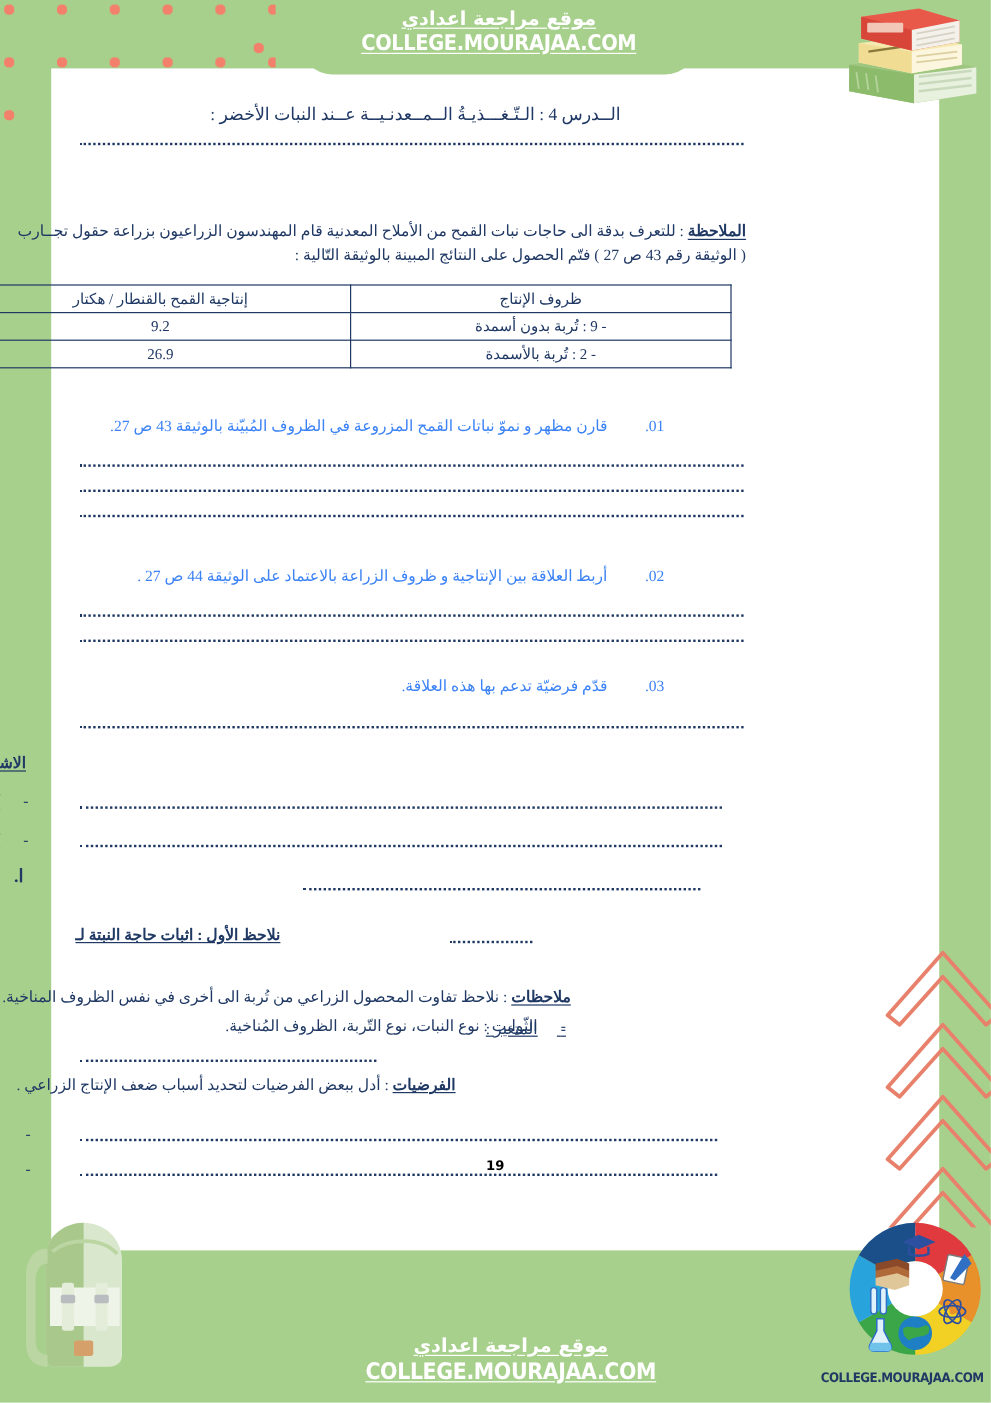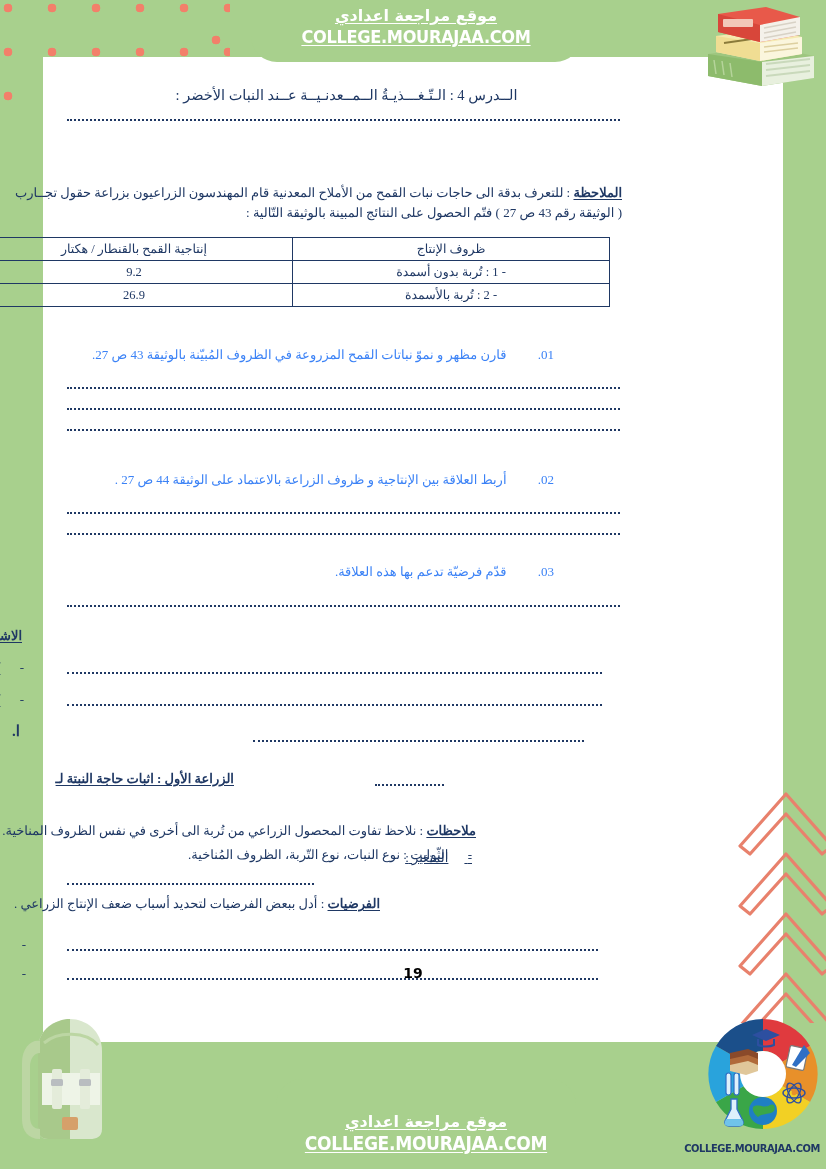--- a/index.html
+++ b/index.html
@@ -278,21 +278,21 @@
 
   .pagenum {
     position: absolute;
     left: 0;
     right: 0;
     top: 965px;
     text-align: center;
     color: #000000;
     font-family: "DejaVu Sans", sans-serif;
     font-weight: bold;
-    font-size: 14px;
+    font-size: 11px;
     z-index: 9;
   }
 </style>
 </head>
 <body>
 
 <div class="page-bg"></div>
 <div class="dots-band"></div>
 <div class="dots-col"></div>
 <div class="dots-extra"></div>
@@ -409,21 +409,21 @@
   </div>
   <div class="txt" style="right:22px; top:147px;">( الوثيقة رقم 43 ص 27 ) فتّم الحصول على النتائج المبينة بالوثيقة التّالية :</div>
 
   <table class="data-table">
     <tbody>
         <tr>
       <th class="col-cond">ظروف الإنتاج</th>
       <th class="col-yield">إنتاجية القمح بالقنطار / هكتار</th>
     </tr>
     <tr>
-      <td class="cond-cell">-   1 : تُربة بدون أسمدة</td>
+      <td class="cond-cell">-   9 : تُربة بدون أسمدة</td>
       <td>9.2</td>
     </tr>
     <tr>
       <td class="cond-cell">-   2 : تُربة بالأسمدة</td>
       <td>26.9</td>
     </tr>
   </tbody>
     </table>
 
   <div class="qrow" style="right:90px; top:290px;">
@@ -460,21 +460,21 @@
 
   <div class="txt" style="right:620px; top:634px;">
     <span>-</span>
     <span class="u" style="margin-inline-start:16px;">كيف</span>
   </div>
   <div class="dotline" style="right:42px; left:24px; top:647px;"></div>
 
   <div class="txt b" style="right:624px; top:666px; font-size:15px;">ا.</div>
   <div class="dotline" style="right:60px; left:210px; top:683px;"></div>
 
-  <div class="txt b u" style="right:410px; top:713px;">الزراعة الأول : اثبات حاجة النبتة لـ</div>
+  <div class="txt b u" style="right:410px; top:713px;">نلاحظ الأول : اثبات حاجة النبتة لـ</div>
   <div class="dotline" style="right:200px; left:332px; top:727px;"></div>
 
   <div class="txt" style="right:172px; top:789px;">
     <span>-</span>
     <span style="margin-inline-start:16px;">الثّوابت</span>
     <span>: نوع النبات، نوع التّربة، الظروف المُناخية.</span>
   </div>
 
   <div class="txt" style="right:168px; top:765px;">
     <span class="b u">ملاحظات</span>

